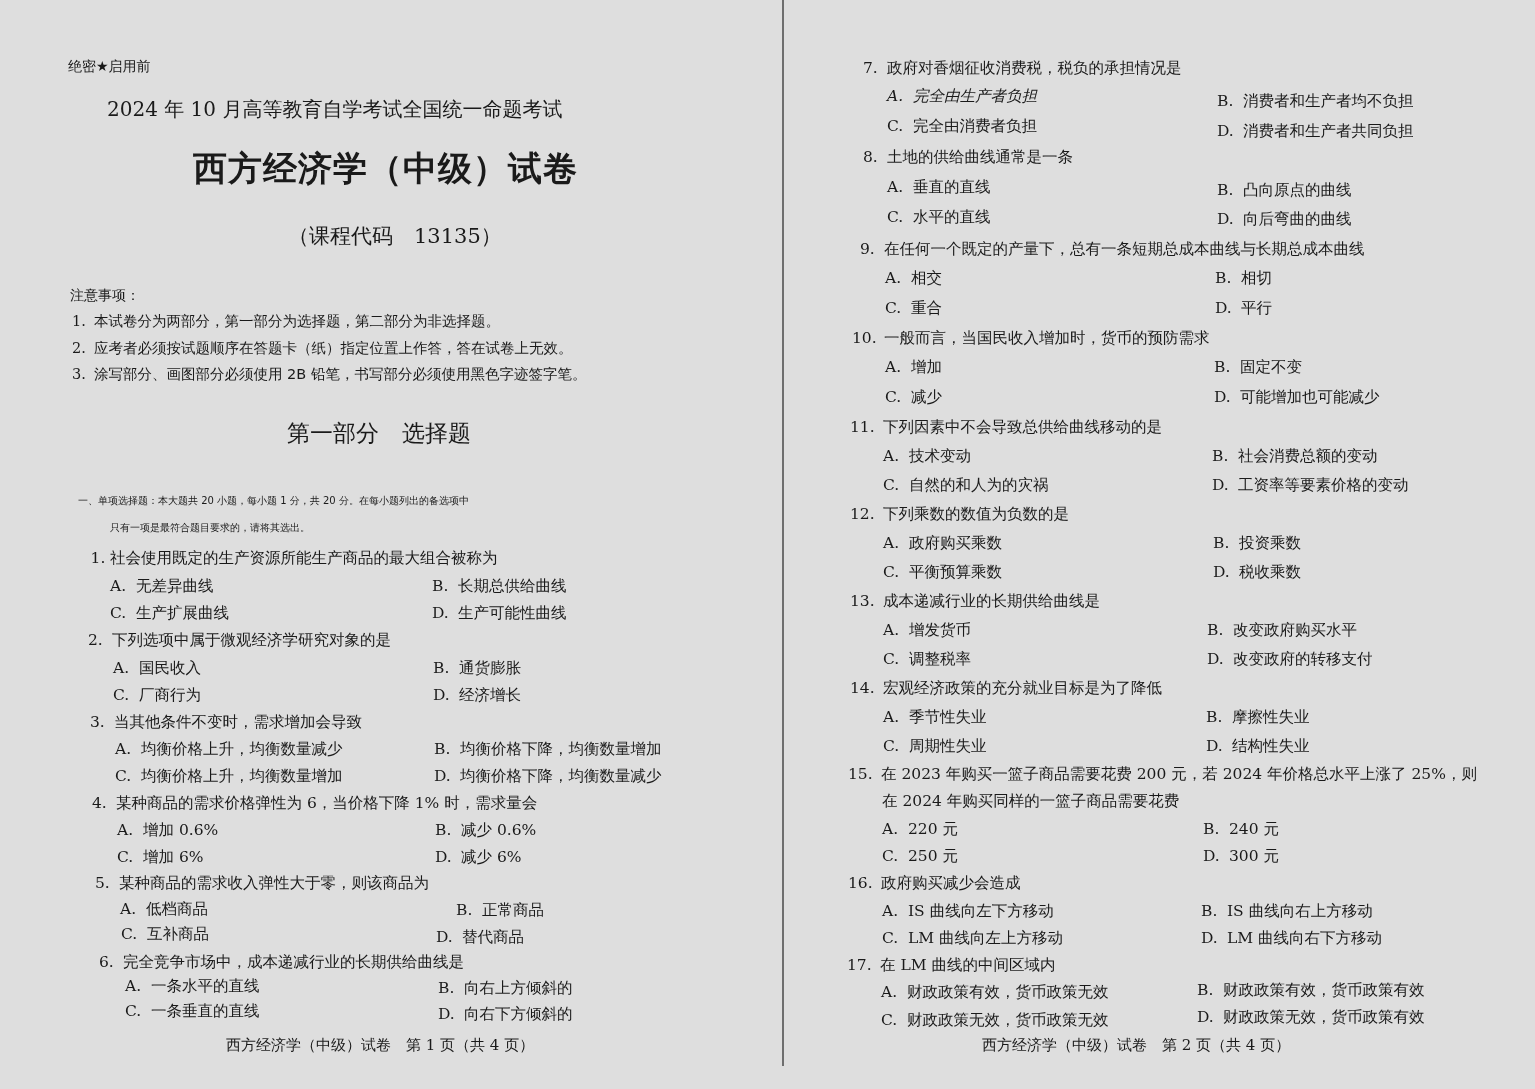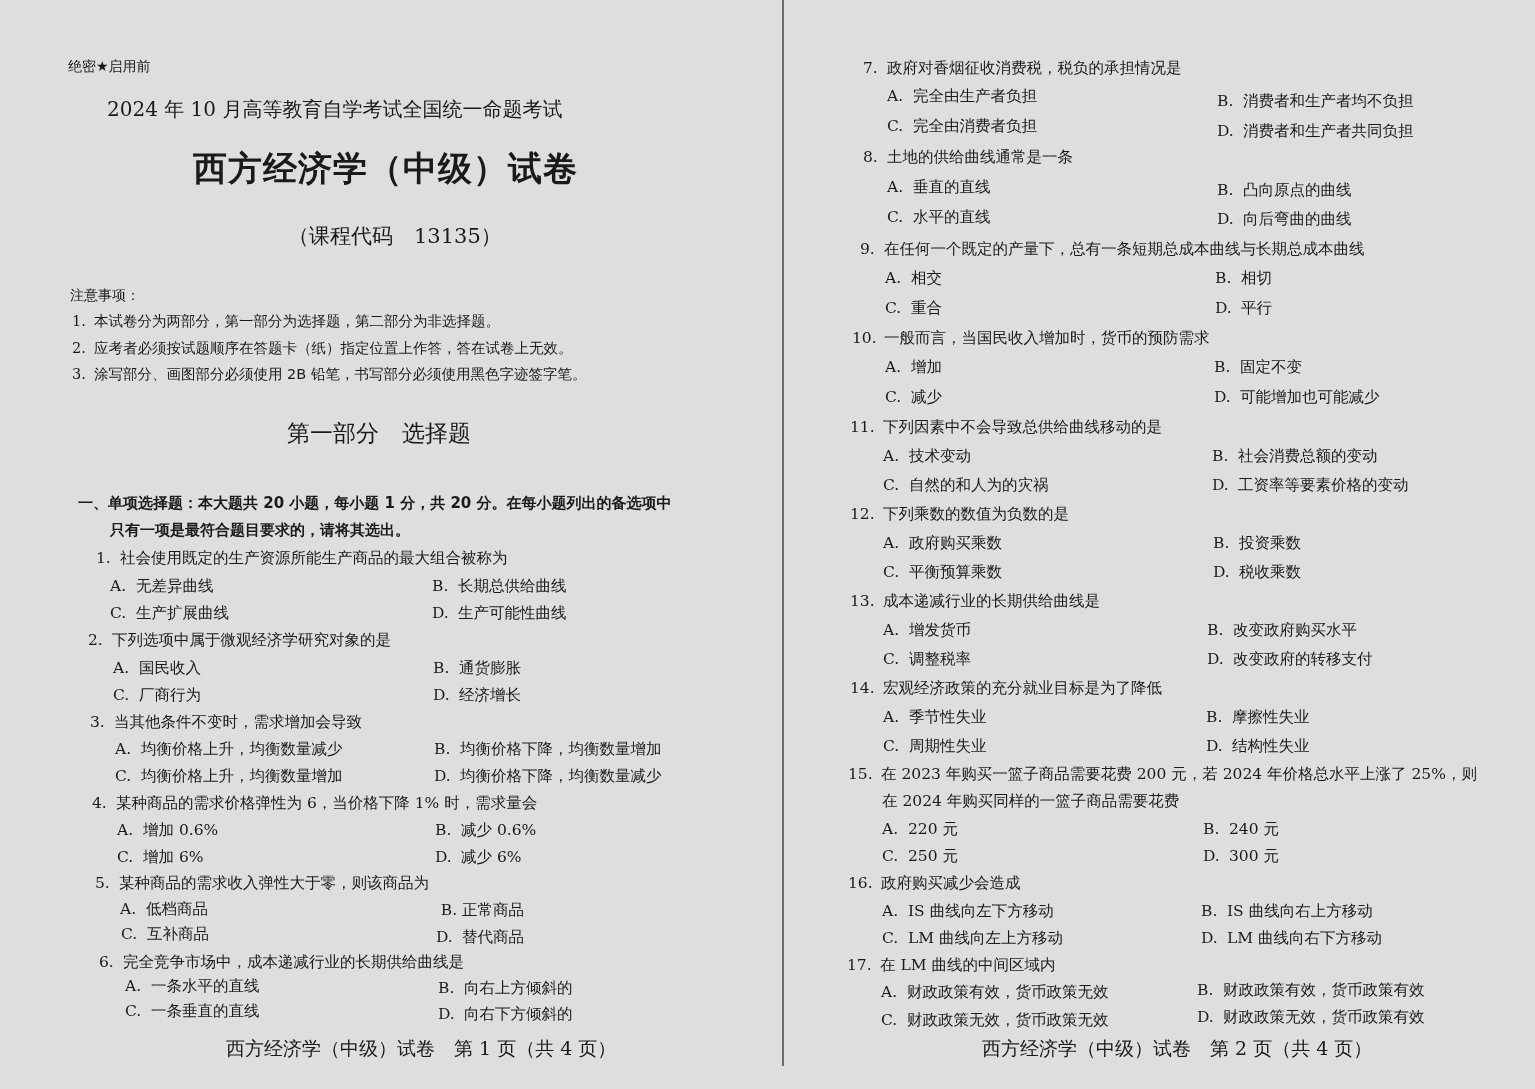--- a/index.html
+++ b/index.html
@@ -17,47 +17,47 @@
 
   .abs { position:absolute; white-space:nowrap; }
   .secret { left:68px; top:58px; font-family:"DejaVu Sans","Liberation Sans",sans-serif; font-size:14px; }
   .exam-title { left:107px; top:96px; font-size:20px; letter-spacing:0px; }
   .paper-title { left:193px; top:146px; font-family:"DejaVu Sans","Liberation Sans",sans-serif; font-weight:bold; font-size:34px; letter-spacing:1px; }
   .course-code { left:288px; top:222px; font-size:21px; }
   .notice-head { left:70px; top:287px; font-family:"DejaVu Sans","Liberation Sans",sans-serif; font-size:14px; }
   .notice { left:72px; font-family:"DejaVu Sans","Liberation Sans",sans-serif; font-size:14.5px; }
   .notice .num { display:inline-block; width:22px; font-family:"DejaVu Serif",serif; }
   .part-title { left:287px; top:418px; font-family:"DejaVu Sans","Liberation Sans",sans-serif; font-size:23px; }
-  .instr { font-family:"DejaVu Sans","Liberation Sans",sans-serif; font-weight:bold; font-size:15px; }
+  .instr { font-family:"DejaVu Sans","Liberation Sans",sans-serif; font-weight:normal; font-size:10px; }
 
   .q { position:absolute; white-space:nowrap; font-size:15.5px; }
   .q .qn { display:inline-block; min-width:24px; }
   .opt { position:absolute; white-space:nowrap; font-size:15.5px; }
   .opt .ol { display:inline-block; width:26px; }
-  .footer { position:absolute; white-space:nowrap; font-size:19px; }
+  .footer { position:absolute; white-space:nowrap; font-size:15px; }
 </style>
 </head>
 <body>
 
 <div class="page page-left">
   <div class="abs secret">绝密★启用前</div>
   <div class="abs exam-title">2024 年 10 月高等教育自学考试全国统一命题考试</div>
   <div class="abs paper-title">西方经济学（中级）试卷</div>
   <div class="abs course-code">（课程代码　13135）</div>
 
   <div class="abs notice-head">注意事项：</div>
   <div class="abs notice" style="top:312px;"><span class="num">1.</span><span>本试卷分为两部分，第一部分为选择题，第二部分为非选择题。</span></div>
   <div class="abs notice" style="top:339px;"><span class="num">2.</span><span>应考者必须按试题顺序在答题卡（纸）指定位置上作答，答在试卷上无效。</span></div>
   <div class="abs notice" style="top:365px;"><span class="num">3.</span><span>涂写部分、画图部分必须使用 2B 铅笔，书写部分必须使用黑色字迹签字笔。</span></div>
 
   <div class="abs part-title">第一部分　选择题</div>
   <div class="abs instr" style="left:78px; top:494px;">一、单项选择题：本大题共 20 小题，每小题 1 分，共 20 分。在每小题列出的备选项中</div>
   <div class="abs instr" style="left:110px; top:521px;">只有一项是最符合题目要求的，请将其选出。</div>
 
-  <div class="q" style="left:96px; top:548px;"><span class="qn">1.</span><span>社会使用既定的生产资源所能生产商品的最大组合被称为</span></div>
+  <div class="q" style="left:86px; top:548px;text-align:center;"><span class="qn">1.</span><span>社会使用既定的生产资源所能生产商品的最大组合被称为</span></div>
   <div class="opt" style="left:110px; top:576px;"><span class="ol">A.</span><span>无差异曲线</span></div>
   <div class="opt" style="left:432px; top:576px;"><span class="ol">B.</span><span>长期总供给曲线</span></div>
   <div class="opt" style="left:110px; top:603px;"><span class="ol">C.</span><span>生产扩展曲线</span></div>
   <div class="opt" style="left:432px; top:603px;"><span class="ol">D.</span><span>生产可能性曲线</span></div>
 
   <div class="q" style="left:88px; top:630px;"><span class="qn">2.</span><span>下列选项中属于微观经济学研究对象的是</span></div>
   <div class="opt" style="left:113px; top:658px;"><span class="ol">A.</span><span>国民收入</span></div>
   <div class="opt" style="left:433px; top:658px;"><span class="ol">B.</span><span>通货膨胀</span></div>
   <div class="opt" style="left:113px; top:685px;"><span class="ol">C.</span><span>厂商行为</span></div>
   <div class="opt" style="left:433px; top:685px;"><span class="ol">D.</span><span>经济增长</span></div>
@@ -69,39 +69,39 @@
   <div class="opt" style="left:434px; top:766px;"><span class="ol">D.</span><span>均衡价格下降，均衡数量减少</span></div>
 
   <div class="q" style="left:92px; top:793px;"><span class="qn">4.</span><span>某种商品的需求价格弹性为 6，当价格下降 1% 时，需求量会</span></div>
   <div class="opt" style="left:117px; top:820px;"><span class="ol">A.</span><span>增加 0.6%</span></div>
   <div class="opt" style="left:435px; top:820px;"><span class="ol">B.</span><span>减少 0.6%</span></div>
   <div class="opt" style="left:117px; top:847px;"><span class="ol">C.</span><span>增加 6%</span></div>
   <div class="opt" style="left:435px; top:847px;"><span class="ol">D.</span><span>减少 6%</span></div>
 
   <div class="q" style="left:95px; top:873px;"><span class="qn">5.</span><span>某种商品的需求收入弹性大于零，则该商品为</span></div>
   <div class="opt" style="left:120px; top:899px;"><span class="ol">A.</span><span>低档商品</span></div>
-  <div class="opt" style="left:436px; top:900px;text-align:center;"><span class="ol">B.</span><span>正常商品</span></div>
+  <div class="opt" style="left:456px; top:900px;"><span class="ol">B.</span><span>正常商品</span></div>
   <div class="opt" style="left:121px; top:924px;"><span class="ol">C.</span><span>互补商品</span></div>
   <div class="opt" style="left:436px; top:927px;"><span class="ol">D.</span><span>替代商品</span></div>
 
   <div class="q" style="left:99px; top:952px;"><span class="qn">6.</span><span>完全竞争市场中，成本递减行业的长期供给曲线是</span></div>
   <div class="opt" style="left:125px; top:976px;"><span class="ol">A.</span><span>一条水平的直线</span></div>
   <div class="opt" style="left:438px; top:978px;"><span class="ol">B.</span><span>向右上方倾斜的</span></div>
   <div class="opt" style="left:125px; top:1001px;"><span class="ol">C.</span><span>一条垂直的直线</span></div>
   <div class="opt" style="left:438px; top:1004px;"><span class="ol">D.</span><span>向右下方倾斜的</span></div>
 
   <div class="footer" style="left:226px; top:1036px;">西方经济学（中级）试卷　第 1 页（共 4 页）</div>
 </div>
 
 <div class="divider"></div>
 
 <div class="page page-right">
 
   <div class="q" style="left:77px; top:58px;"><span class="qn">7.</span><span>政府对香烟征收消费税，税负的承担情况是</span></div>
-  <div class="opt" style="left:101px; top:86px;"><span class="ol">A.</span><span>完全由生产者负担</span></div>
+  <div class="opt" style="left:101px; top:86px;font-style:italic;"><span class="ol">A.</span><span>完全由生产者负担</span></div>
   <div class="opt" style="left:431px; top:91px;"><span class="ol">B.</span><span>消费者和生产者均不负担</span></div>
   <div class="opt" style="left:101px; top:116px;"><span class="ol">C.</span><span>完全由消费者负担</span></div>
   <div class="opt" style="left:431px; top:121px;"><span class="ol">D.</span><span>消费者和生产者共同负担</span></div>
 
   <div class="q" style="left:77px; top:147px;"><span class="qn">8.</span><span>土地的供给曲线通常是一条</span></div>
   <div class="opt" style="left:101px; top:177px;"><span class="ol">A.</span><span>垂直的直线</span></div>
   <div class="opt" style="left:431px; top:180px;"><span class="ol">B.</span><span>凸向原点的曲线</span></div>
   <div class="opt" style="left:101px; top:207px;"><span class="ol">C.</span><span>水平的直线</span></div>
   <div class="opt" style="left:431px; top:209px;"><span class="ol">D.</span><span>向后弯曲的曲线</span></div>
 

